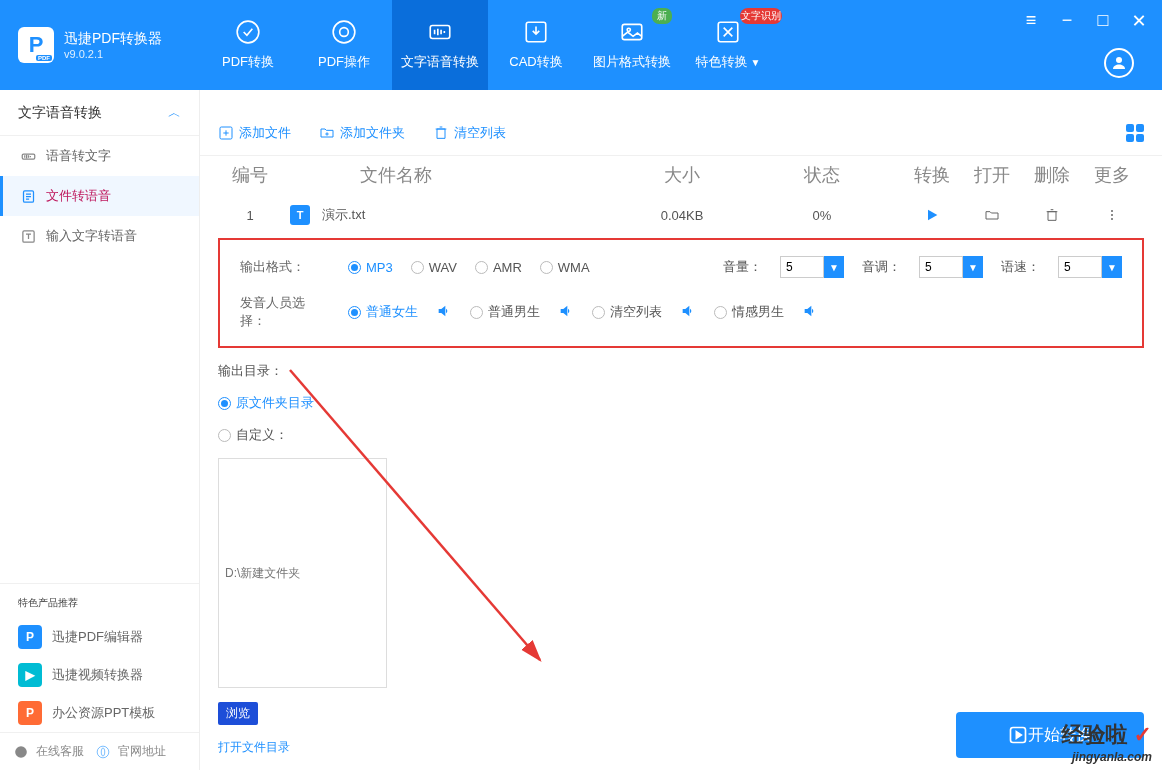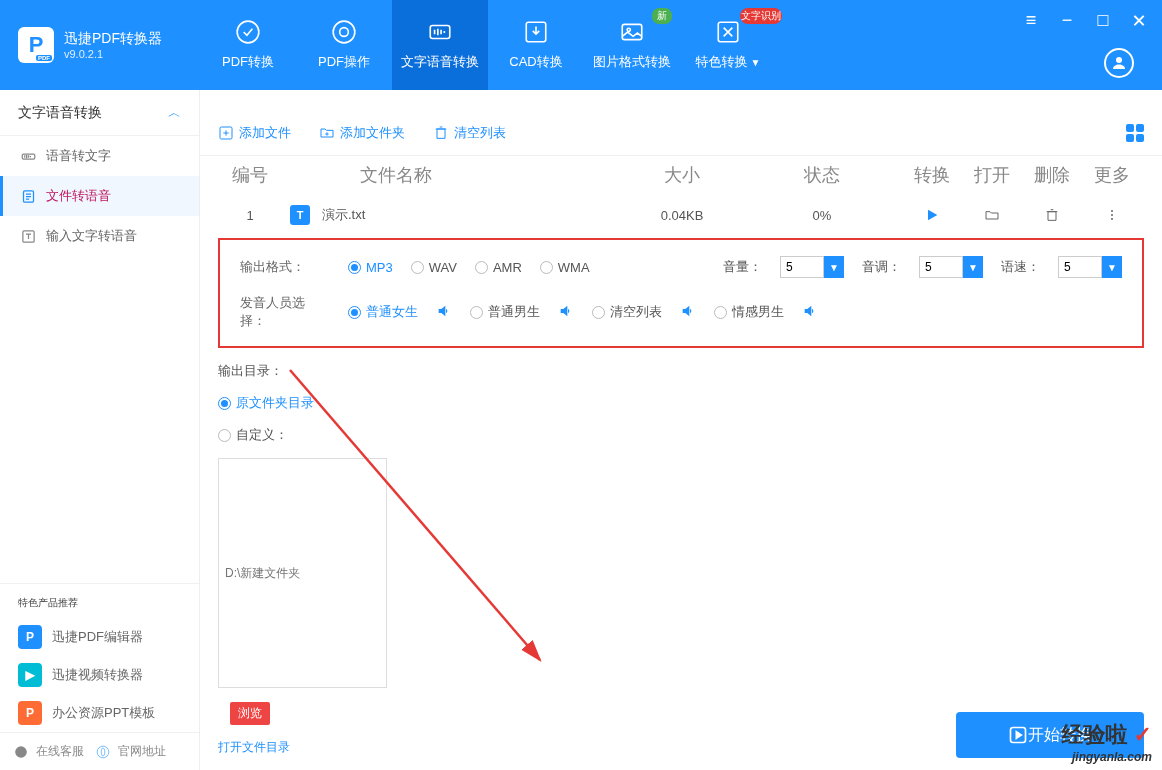--- a/index.html
+++ b/index.html
@@ -80,21 +80,21 @@
 .radio.sel .radio-dot::after { content: ""; width: 7px; height: 7px; background: #1E90FF; border-radius: 50%; }
 .radio.sel .radio-label { color: #1E90FF; }
 .spinner { display: flex; align-items: center; }
 .spinner input { width: 44px; height: 22px; border: 1px solid #ccc; padding: 0 5px; font-size: 12px; }
 .spinner-btn { width: 20px; height: 22px; background: #1E90FF; color: #fff; display: flex; align-items: center; justify-content: center; font-size: 10px; cursor: pointer; }
 .sound-icon { color: #1E90FF; cursor: pointer; }
 .sound-icon svg { width: 16px; height: 16px; fill: #1E90FF; }
 
 .output-row { display: flex; align-items: flex-start; padding: 0 18px 14px; font-size: 13px; color: #555; gap: 14px; flex-direction: column; }
 .path-input { flex: 0 0 230px; height: 24px; border: 1px solid #ddd; padding: 0 6px; font-size: 12px; color: #aaa; }
-.small-btn { background: #ef4444; color: #fff; padding: 3px 8px; font-size: 12px; border-radius: 2px; cursor: pointer; margin-left: 12px; }
+.small-btn { background: #1d4ed8; color: #fff; padding: 3px 8px; font-size: 12px; border-radius: 2px; cursor: pointer; }
 .link-btn { color: #1E90FF; font-size: 12px; cursor: pointer; }
 
 .big-btn { position: absolute; right: 18px; bottom: 12px; width: 188px; height: 46px; background: #1E90FF; color: #fff; display: flex; align-items: center; justify-content: center; font-size: 16px; border-radius: 4px; cursor: pointer; }
 .big-btn svg { width: 20px; height: 20px; }
 
 .watermark { position: absolute; right: 10px; bottom: 6px; text-align: right; pointer-events: none; }
 .wm1 { font-size: 22px; font-weight: bold; color: #333; }
 .wm1 .red { color: #E53935; }
 .wm2 { font-size: 12px; font-style: italic; color: #333; font-weight: bold; }
 </style>

